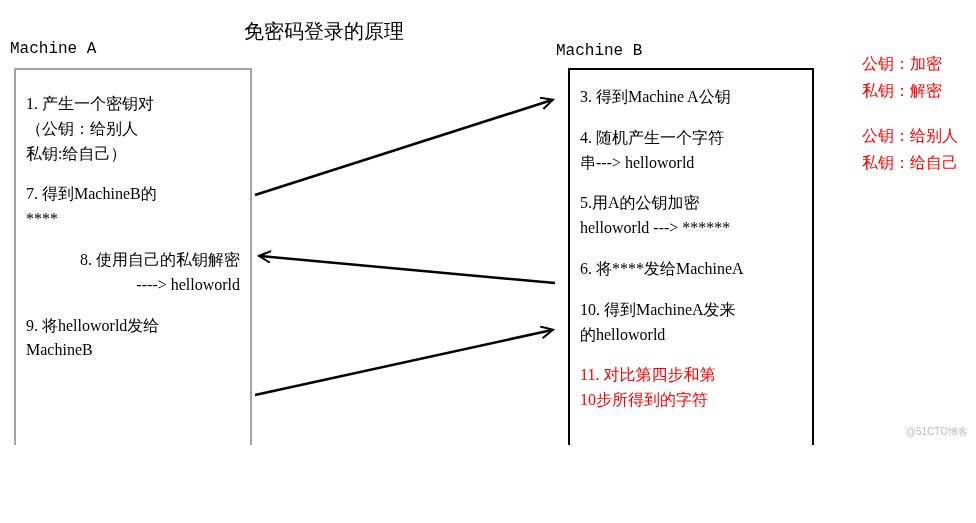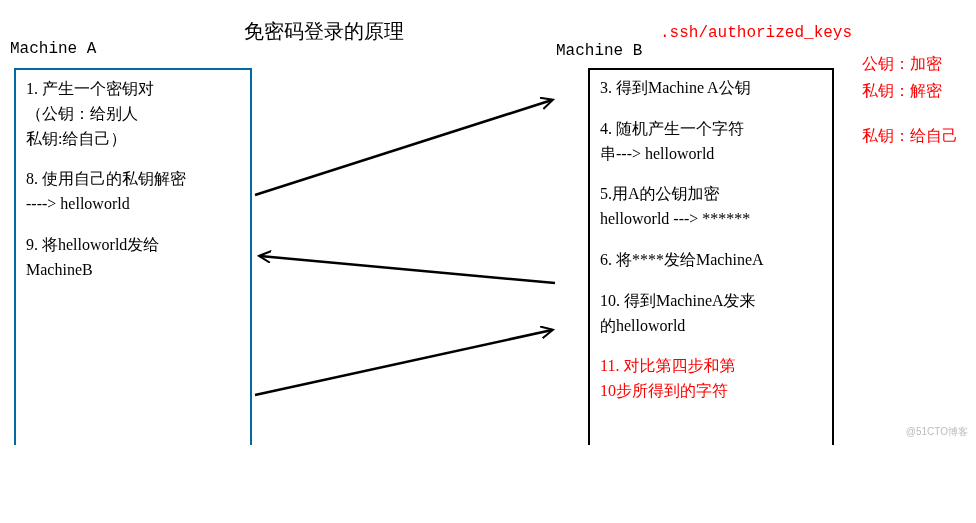--- a/index.html
+++ b/index.html
@@ -1,46 +1,47 @@
 <!DOCTYPE html>
 <html><head>
 <meta charset="utf-8">
 <style>
   html,body{margin:0;padding:0;background:#fff;font-family:"SimSun","NSimSun",serif;font-size:16px;color:#000}
   .canvas{position:relative;width:976px;height:445px}
   .mono{font-family:"Courier New",monospace}
   .title{position:absolute;left:244px;top:18px;font-size:20px}
   .labelA{position:absolute;left:10px;top:40px}
   .labelB{position:absolute;left:556px;top:42px}
-  .boxA{position:absolute;left:14px;top:68px;width:238px;height:428px;border:2px solid #0369a1;padding:7px 10px;box-sizing:border-box}
-  .boxB{position:absolute;left:588px;top:68px;width:246px;height:428px;border:2px solid #000;padding:6px 10px;box-sizing:border-box}
+  .boxA{position:absolute;left:14px;top:68px;width:238px;height:428px;border:2px solid #a3a3a3;padding:22px 10px;box-sizing:border-box}
+  .boxB{position:absolute;left:568px;top:68px;width:246px;height:428px;border:2px solid #000;padding:15px 10px;box-sizing:border-box}
   .step{margin:0 0 16px 0;line-height:1.55}
   .red{color:#ff0000}
   .notes{position:absolute;left:862px;top:50px;line-height:1.7}
   .notes2{position:absolute;left:862px;top:122px;line-height:1.7}
   .authkeys{position:absolute;left:660px;top:24px;color:#ff0000}
   .watermark{position:absolute;right:8px;bottom:6px;color:#bbb;font-family:Arial,sans-serif;font-size:10px}
   svg.arrows{position:absolute;left:0;top:0;width:976px;height:523px;pointer-events:none}
 </style>
 </head>
 <body>
 <div class="canvas">
 
   <div class="title">免密码登录的原理</div>
 
   <div class="labelA mono">Machine A</div>
   <div class="labelB mono">Machine B</div>
 
-  <div class="authkeys mono">.ssh/authorized_keys</div>
 
   <div class="boxA">
     <p class="step" style="white-space: pre-line;">1. 产生一个密钥对
 （公钥：给别人
 私钥:给自己）</p>
-    <p class="step" style="white-space: pre-line;">8. 使用自己的私钥解密
+    <p class="step" style="white-space: pre-line;">7. 得到MachineB的
+****</p>
+    <p class="step" style="white-space: pre-line; text-align: right;">8. 使用自己的私钥解密
 ----&gt; helloworld</p>
     <p class="step" style="white-space: pre-line;">9. 将helloworld发给
 MachineB</p>
   </div>
 
   <div class="boxB">
     <p class="step">3. 得到Machine A公钥</p>
     <p class="step" style="white-space: pre-line;">4. 随机产生一个字符
 串---&gt; helloworld</p>
     <p class="step" style="white-space: pre-line;">5.用A的公钥加密
@@ -50,20 +51,21 @@
 的helloworld</p>
     <p class="step red" style="white-space: pre-line;">11. 对比第四步和第
 10步所得到的字符</p>
   </div>
 
   <div class="notes red">
     <div>公钥：加密</div>
     <div>私钥：解密</div>
   </div>
   <div class="notes2 red">
+    <div>公钥：给别人</div>
     <div>私钥：给自己</div>
   </div>
 
   <svg class="arrows">
     <defs>
       <marker id="ah" markerWidth="14" markerHeight="14" refX="11" refY="6" orient="auto" markerUnits="userSpaceOnUse">
         <path d="M0,0 L12,6 L0,12" fill="none" stroke="#000" stroke-width="2"></path>
       </marker>
     </defs>
 

